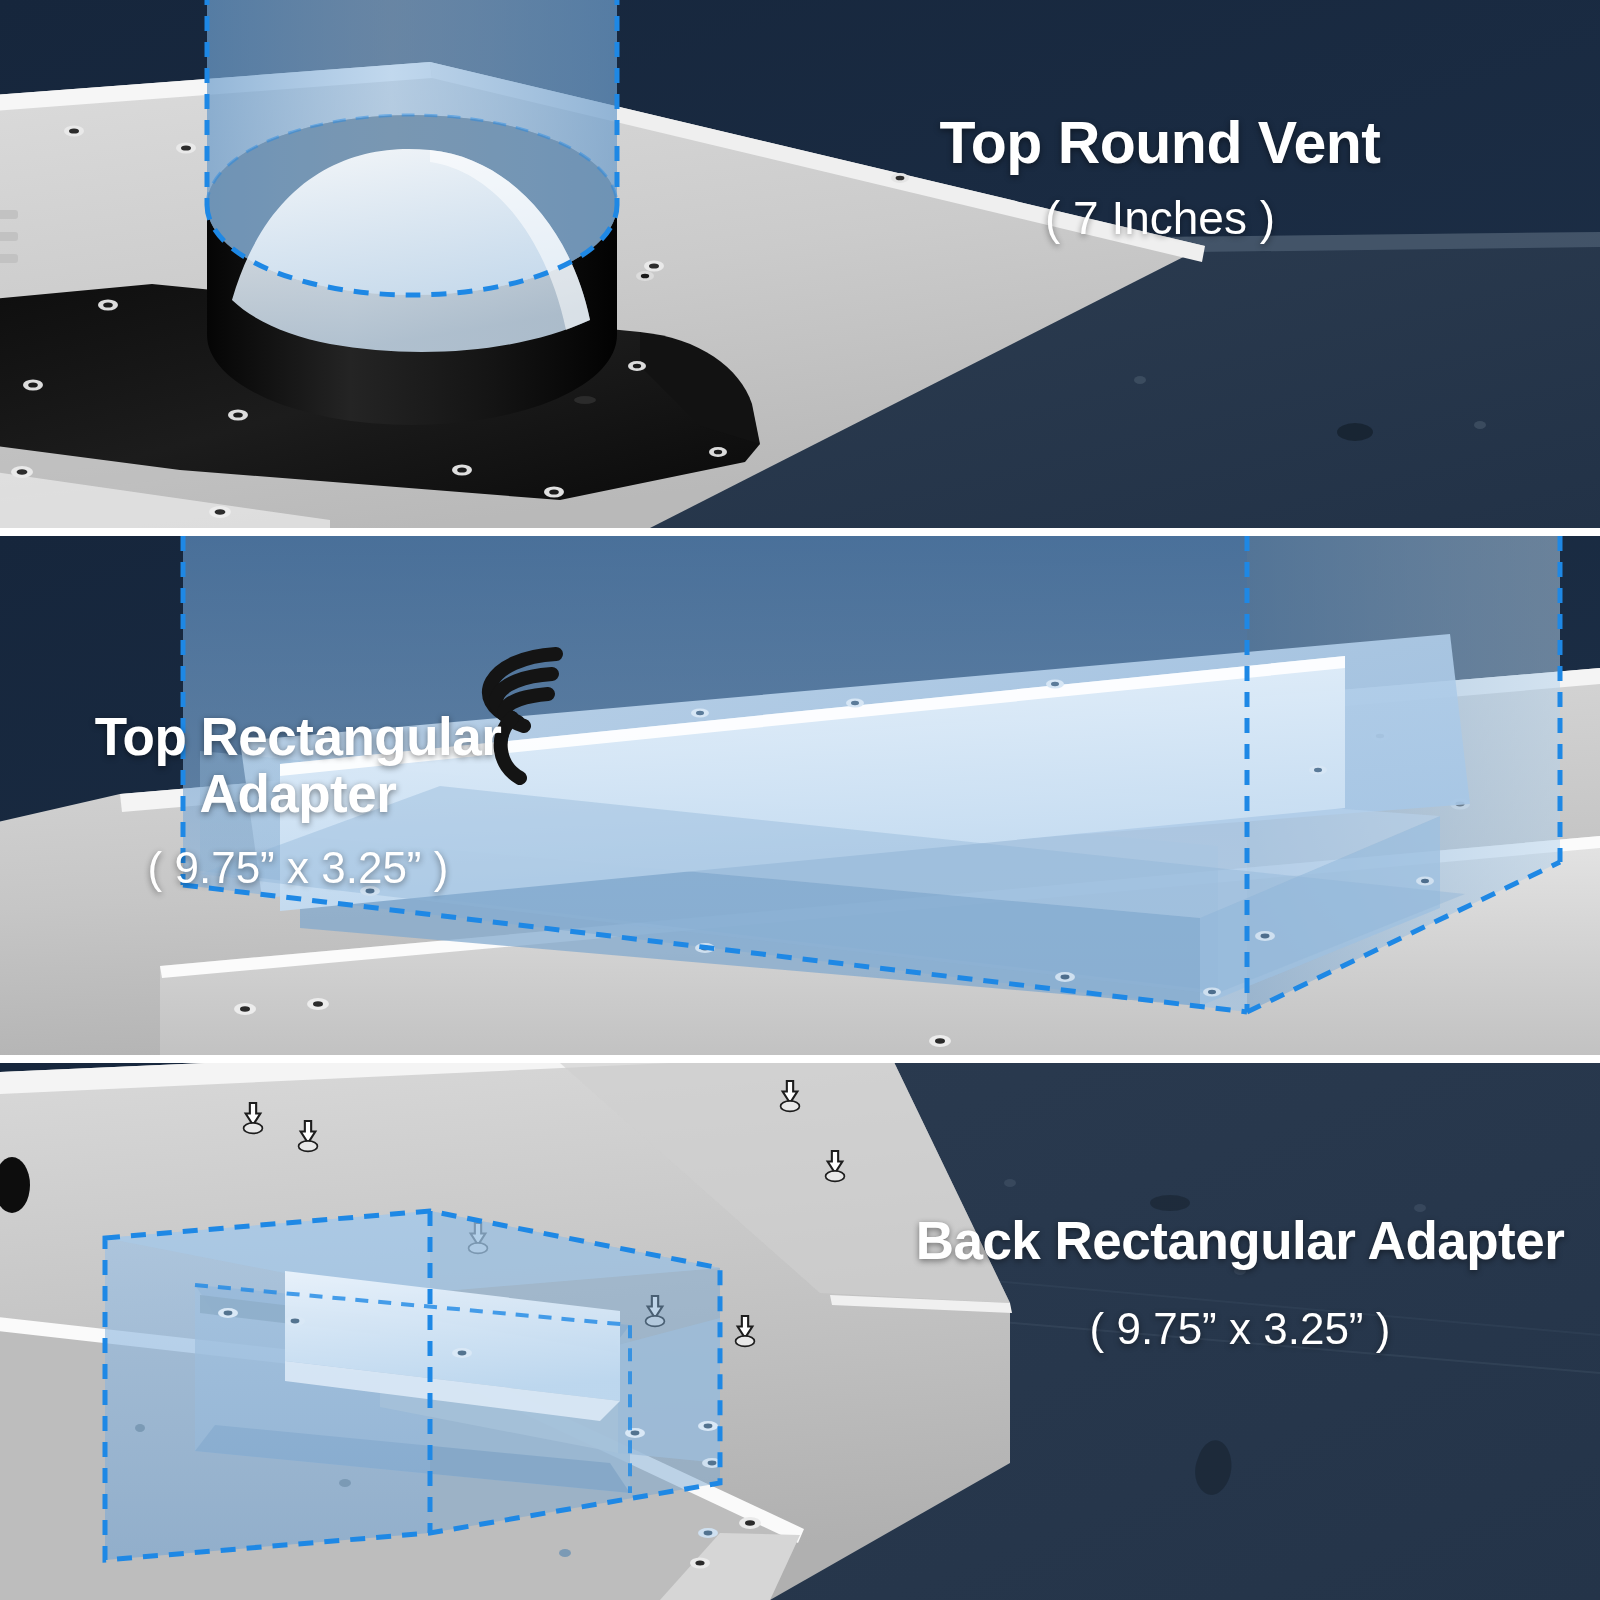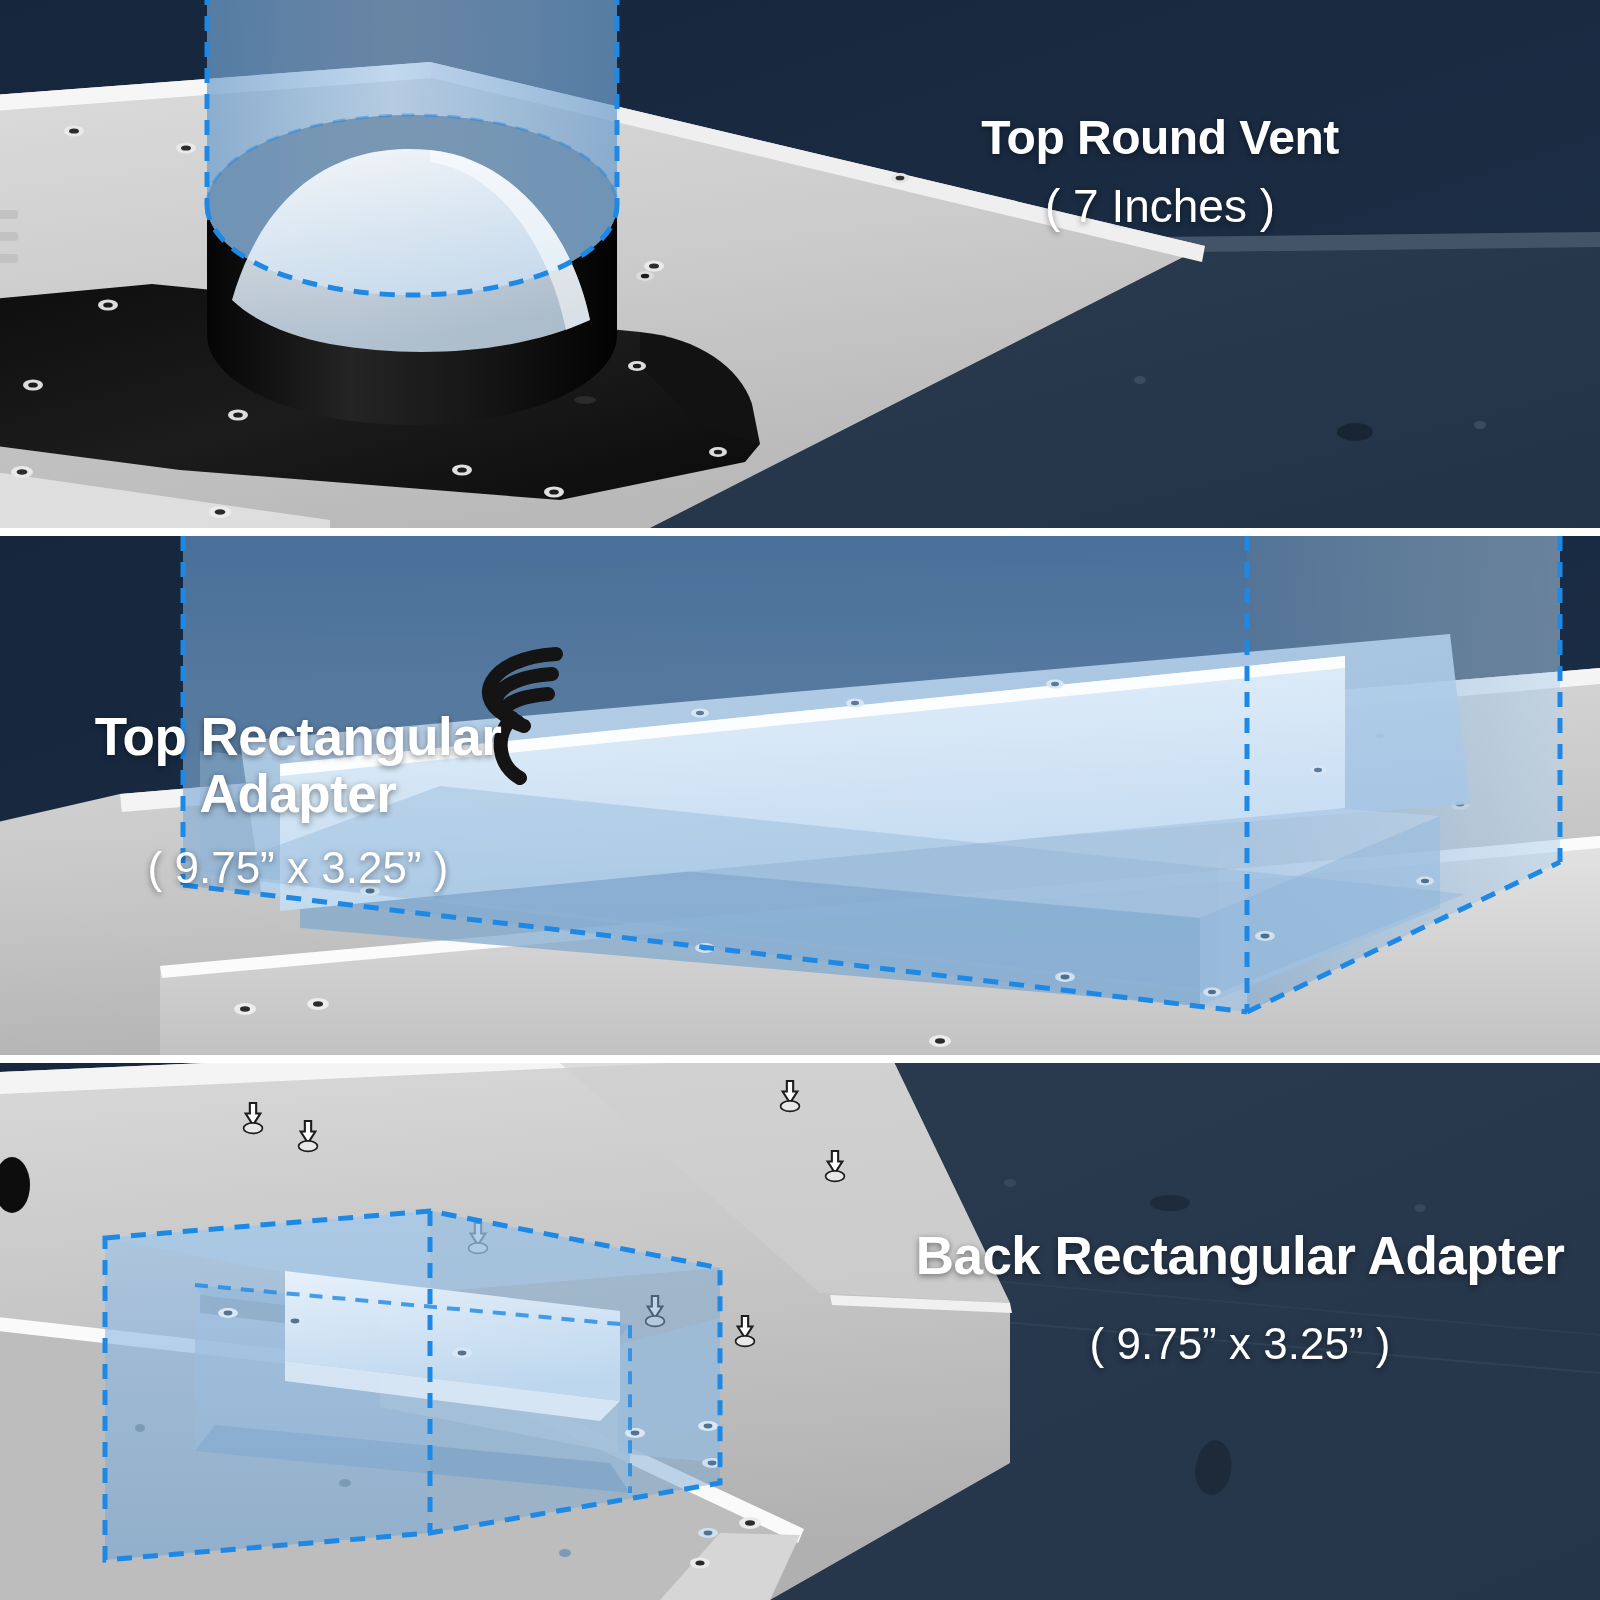--- a/index.html
+++ b/index.html
@@ -19,28 +19,28 @@
   #panel-top svg{height:528px;}
   #panel-mid svg{height:519px;}
   #panel-bot svg{height:537px;}
 
   .caption{position:absolute;z-index:5;color:#ffffff;text-align:center;
            text-shadow:0 2px 6px rgba(0,0,0,.45);line-height:1.08;}
   .cap-title{font-weight:700;letter-spacing:-.5px;}
   .cap-sub{font-weight:400;}
 
   #cap-top{left:830px;top:112px;width:660px;}
-  #cap-top .cap-title{font-size:48px;}
+  #cap-top .cap-title{font-size:59px;}
   #cap-top .cap-sub{font-size:46px;margin-top:18px;}
 
   #cap-mid{left:8px;top:172px;width:580px;}
   #cap-mid .cap-title{font-size:53px;}
   #cap-mid .cap-sub{font-size:44px;margin-top:22px;}
 
-  #cap-bot{left:900px;top:164px;width:680px;}
+  #cap-bot{left:900px;top:149px;width:680px;}
   #cap-bot .cap-title{font-size:53px;}
   #cap-bot .cap-sub{font-size:44px;margin-top:36px;}
 
   .gap{position:absolute;left:0;width:1600px;background:#ffffff;z-index:9;}
   #gap-1{top:528px;height:8px;}
   #gap-2{top:1055px;height:8px;}
 </style>
 </head>
 <body>
 

